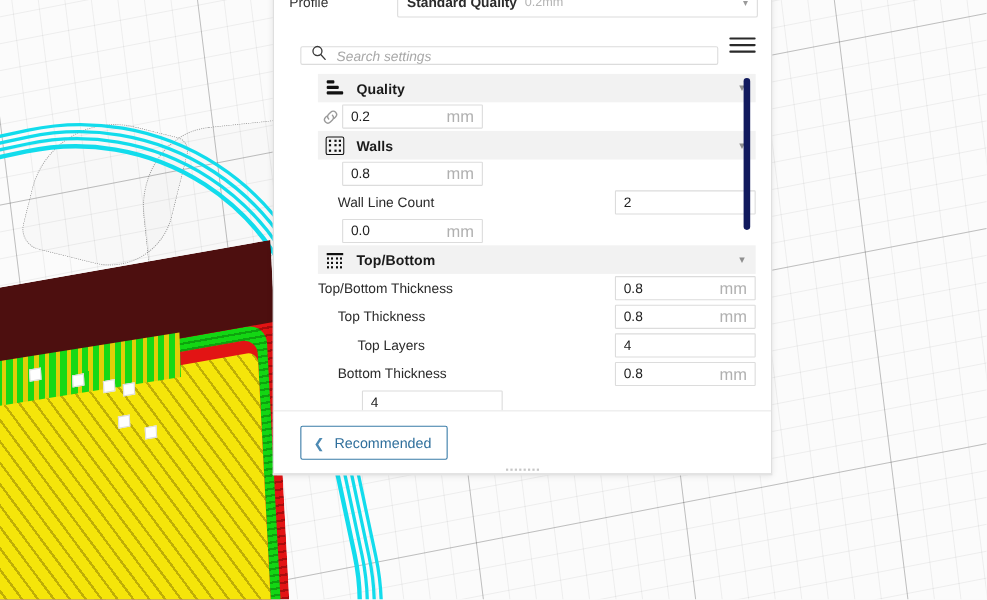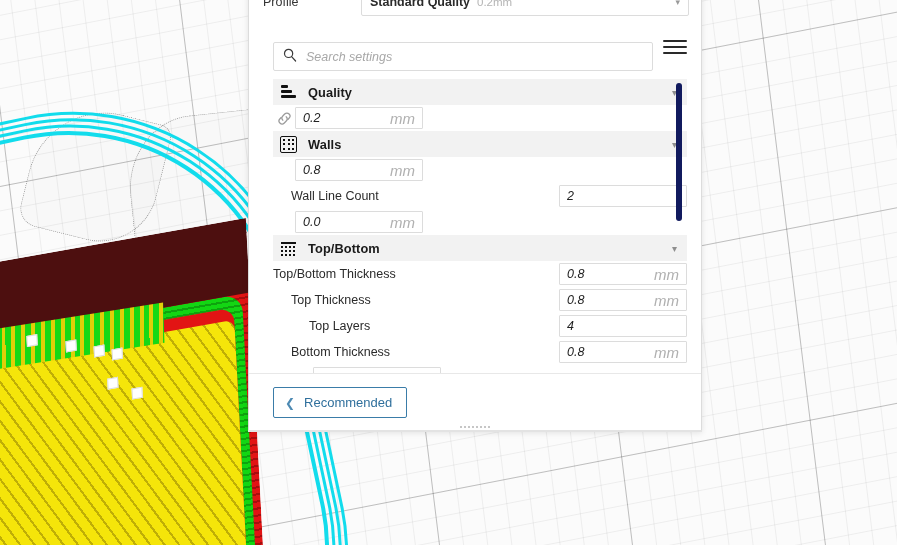--- a/index.html
+++ b/index.html
@@ -136,37 +136,37 @@
   .profile-combo .pcaret {
     position: absolute; right: 8px; color: #9a9a9a; font-size: 9px;
   }
 
   
   .search-row {
     display: flex; align-items: center; gap: 10px;
     padding: 6px 14px 8px 24px; flex: 0 0 auto;
   }
   .search-box {
-    flex: 1; height: 29px; border: 1px solid #dcdcdc; background: #fff;
+    flex: 1; height: 17px; border: 1px solid #dcdcdc; background: #fff;
     border-radius: 2px; display: flex; align-items: center; padding: 0 9px; gap: 9px; margin-top: 19px;
   }
   .search-ph {
     font-size: 12.5px; color: #a8a8a8; font-style: italic;
     font-family: "Liberation Sans", sans-serif;
   }
   .hamburger {
     width: 24px; height: 22px; display: flex; flex-direction: column;
     justify-content: center; gap: 4px; cursor: pointer;
   }
   .hamburger i { display: block; height: 2px; background: #2a2a2a; border-radius: 1px; }
 
   
   .list-wrap {
     flex: 1 1 auto; position: relative; overflow: hidden;
-    margin: 0 0 0 0;
+    margin: 0 0 0 16px;
   }
   .list {
     position: absolute; inset: 0;
     padding: 0 14px 0 24px;
     overflow: hidden;
   }
   .cat {
     display: flex; align-items: center;
     height: 26px; background: #f2f2f2; padding: 0 6px 0 7px; gap: 11px;
     position: relative;
@@ -201,21 +201,20 @@
   .row .rlabel { font-size: 12.5px; color: #2b2b2b; flex: 1; }
   .row.lvl1 .rlabel { padding-left: 18px; }
   .row .chain {
     width: 22px; display: flex; align-items: center; justify-content: center;
     color: #999; flex: 0 0 auto;
   }
   .field {
     width: 128px; height: 22px; border: 1px solid #dcdcdc; background: #fff;
     display: flex; align-items: center; padding: 0 7px; flex: 0 0 auto;
     border-radius: 1px;
-    font-style: italic;
   }
   .field .fv { font-size: 12.5px; color: #222; flex: 1; }
   .field .fu { font-size: 15px; color: #b0b0b0; }
 
   .scrollbar {
     position: absolute; right: 19px; top: 4px; width: 6px; height: 330px;
     background: transparent;
   }
   .scroll-thumb {
     position: absolute; top: 0; left: 0; width: 6px; height: 138px;

